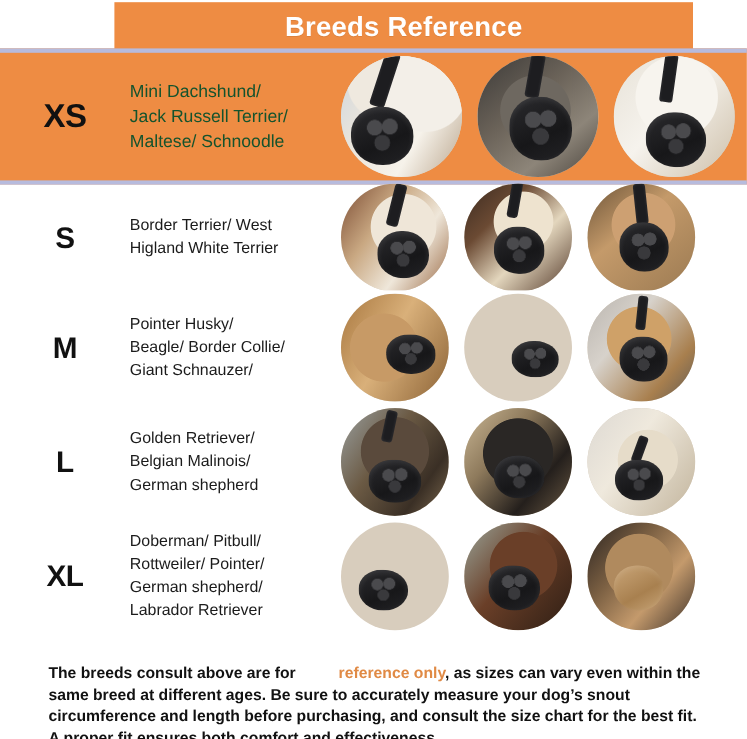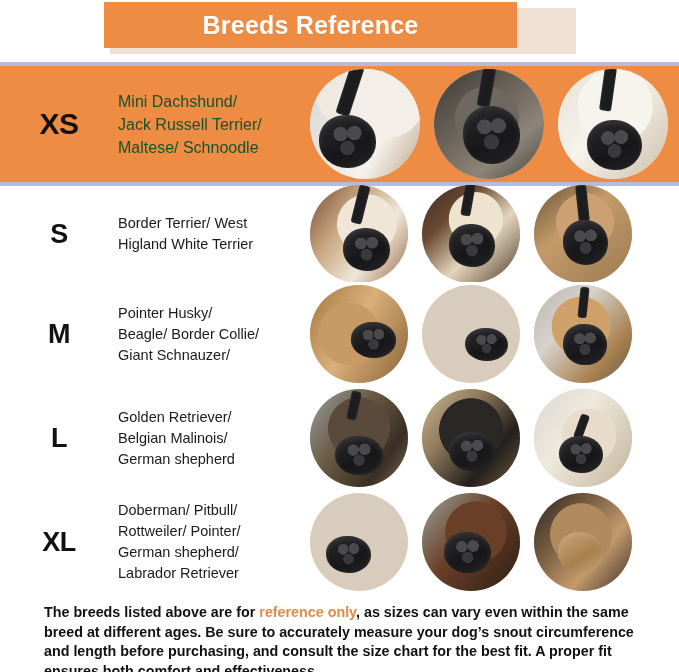--- a/index.html
+++ b/index.html
@@ -13,32 +13,32 @@
   }
   .sheet{position:relative;width:679px;height:672px;}
 
   
   .title-wrap{position:absolute;left:104px;top:2px;width:466px;height:46px;}
   .title-shadow{
     position:absolute;left:6px;top:6px;width:466px;height:46px;
     background:#e9d5c4;opacity:.75;
   }
   .title-bar{
-    position:absolute;left:0;top:0;width:413px;height:46px;
+    position:absolute;left:0;top:0;width:526px;height:46px;
     background:#ee8c43;
     display:flex;align-items:center;justify-content:center;
   }
   .title-text{
     color:#ffffff;font-weight:bold;font-size:25px;letter-spacing:.2px;
     font-family:"Liberation Sans", sans-serif;
     text-shadow:0 1px 0 rgba(190,110,50,.35);
   }
 
   
-  .table{position:absolute;left:0;top:62px;width:538px;}
+  .table{position:absolute;left:0;top:44px;width:538px;}
   .row{position:relative;width:679px;box-sizing:border-box;display:flex;align-items:center;}
   .row.xs{
     background:#ee8c43;
     border-top:4px solid #b7bbdd;
     border-bottom:4px solid #b7bbdd;
     height:124px;
   }
   .row.plain{background:#ffffff;height:96px;}
   .row.tall{height:104px;}
 
@@ -88,21 +88,21 @@
     box-shadow:inset 0 0 3px rgba(255,255,255,.12);
   }
 
   
   .footer{
     position:absolute;left:44px;top:603px;width:600px;
     color:#111111;font-weight:bold;
     font-size:14.3px;line-height:19.5px;
     font-family:"Liberation Sans", sans-serif;
   }
-  .footer .hl{color:#e08a45;font-weight:bold;}
+  .footer .hl{color:#e08a45;font-weight:bold;margin-left:35px;}
 </style>
 </head>
 <body>
 
 <div class="sheet">
 
   <div class="title-wrap">
     <div class="title-shadow"></div>
     <div class="title-bar">
       <span class="title-text">Breeds Reference</span>
@@ -273,16 +273,16 @@
             linear-gradient(130deg,#2a2320 0%,#7a5f42 35%,#c49a6c 65%,#3a2f28 100%);"></div>
           <div class="muzzle" style="left:24%;top:40%;width:46%;height:42%;
             background:linear-gradient(150deg,#caa679 0%,#a8804f 60%,#c7a477 100%);"></div>
         </div>
       </div>
     </div>
 
   </div>
 
   <div class="footer">
-    <span>The breeds listed above are for </span><span class="hl">reference only</span><span>, as sizes can vary even within the same breed at different ages. Be sure to accurately measure your dog’s snout circumference and length before purchasing, and consult the size chart for the best fit. A proper fit ensures both comfort and effectiveness.</span>
+    <span>The breeds consult above are for </span><span class="hl">reference only</span><span>, as sizes can vary even within the same breed at different ages. Be sure to accurately measure your dog’s snout circumference and length before purchasing, and consult the size chart for the best fit. A proper fit ensures both comfort and effectiveness.</span>
   </div>
 
 </div>
 
 </body></html>

